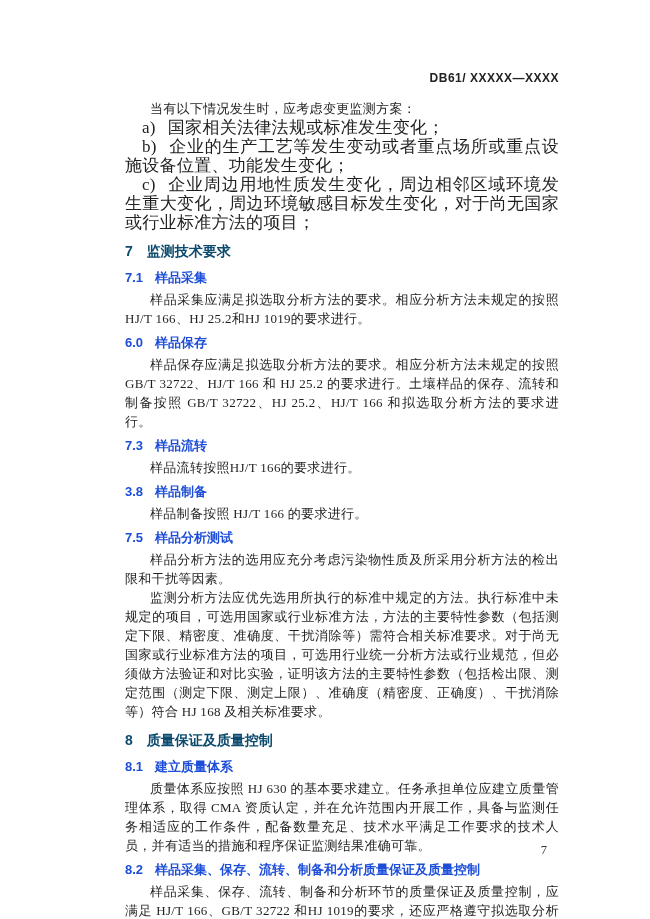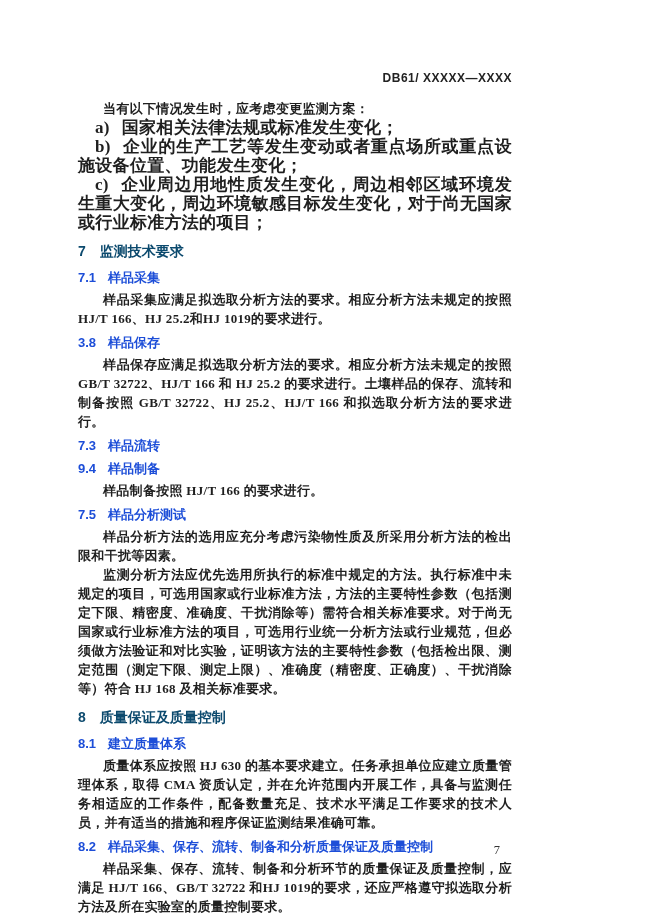--- a/index.html
+++ b/index.html
@@ -10,38 +10,38 @@
   .page {
     position: relative;
     width: 570px;
     height: 919px;
     background: #ffffff;
     box-sizing: border-box;
     padding: 70px 58px 0 78px;
     font-family: "Liberation Serif", "DejaVu Serif", serif;
     color: #1f1f1f;
     overflow: hidden;
+    margin-left: 47px;
   }
   .doc-header {
     text-align: right;
     font-family: "Liberation Sans", "DejaVu Sans", sans-serif;
     font-weight: 700;
     font-size: 12px;
     letter-spacing: 0.5px;
     line-height: 16px;
     color: #222222;
   }
   .doc-body {
     margin-top: 13px;
     text-align: justify;
   }
   .doc-body p, .doc-body h2, .doc-body h3 {
     margin: 0;
     padding: 0;
-    font-weight: bold;
   }
   .blk-para {
     font-size: 13px;
     line-height: 19px;
     text-indent: 25px;
     letter-spacing: 0.3px;
   }
   .blk-list {
     font-size: 17px;
     line-height: 19px;
@@ -88,24 +88,25 @@
   <div class="doc-header">DB61/ XXXXX—XXXX</div>
 
   <div class="doc-body">
       <p class="blk-para">当有以下情况发生时，应考虑变更监测方案：</p>
       <p class="blk-list"><span class="num">a)</span><span>国家相关法律法规或标准发生变化；</span></p>
       <p class="blk-list"><span class="num">b)</span><span>企业的生产工艺等发生变动或者重点场所或重点设施设备位置、功能发生变化；</span></p>
       <p class="blk-list"><span class="num">c)</span><span>企业周边用地性质发生变化，周边相邻区域环境发生重大变化，周边环境敏感目标发生变化，对于尚无国家或行业标准方法的项目；</span></p>
       <h2 class="blk-h1"><span class="num">7</span><span>监测技术要求</span></h2>
       <h3 class="blk-h2"><span class="num">7.1</span><span>样品采集</span></h3>
       <p class="blk-para">样品采集应满足拟选取分析方法的要求。相应分析方法未规定的按照HJ/T 166、HJ 25.2和HJ 1019的要求进行。</p>
-      <h3 class="blk-h2"><span class="num">3.8</span><span>样品保存</span></h3>
+      <h3 class="blk-h2"><span class="num">6.0</span><span>样品保存</span></h3>
       <p class="blk-para">样品保存应满足拟选取分析方法的要求。相应分析方法未规定的按照 GB/T 32722、HJ/T 166 和 HJ 25.2 的要求进行。土壤样品的保存、流转和制备按照 GB/T 32722、HJ 25.2、HJ/T 166 和拟选取分析方法的要求进行。</p>
       <h3 class="blk-h2"><span class="num">7.3</span><span>样品流转</span></h3>
-      <h3 class="blk-h2"><span class="num">9.4</span><span>样品制备</span></h3>
+      <p class="blk-para">样品流转按照HJ/T 166的要求进行。</p>
+      <h3 class="blk-h2"><span class="num">3.8</span><span>样品制备</span></h3>
       <p class="blk-para">样品制备按照 HJ/T 166 的要求进行。</p>
       <h3 class="blk-h2"><span class="num">7.5</span><span>样品分析测试</span></h3>
       <p class="blk-para">样品分析方法的选用应充分考虑污染物性质及所采用分析方法的检出限和干扰等因素。</p>
       <p class="blk-para">监测分析方法应优先选用所执行的标准中规定的方法。执行标准中未规定的项目，可选用国家或行业标准方法，方法的主要特性参数（包括测定下限、精密度、准确度、干扰消除等）需符合相关标准要求。对于尚无国家或行业标准方法的项目，可选用行业统一分析方法或行业规范，但必须做方法验证和对比实验，证明该方法的主要特性参数（包括检出限、测定范围（测定下限、测定上限）、准确度（精密度、正确度）、干扰消除等）符合 HJ 168 及相关标准要求。</p>
       <h2 class="blk-h1"><span class="num">8</span><span>质量保证及质量控制</span></h2>
       <h3 class="blk-h2"><span class="num">8.1</span><span>建立质量体系</span></h3>
       <p class="blk-para">质量体系应按照 HJ 630 的基本要求建立。任务承担单位应建立质量管理体系，取得 CMA 资质认定，并在允许范围内开展工作，具备与监测任务相适应的工作条件，配备数量充足、技术水平满足工作要求的技术人员，并有适当的措施和程序保证监测结果准确可靠。</p>
       <h3 class="blk-h2"><span class="num">8.2</span><span>样品采集、保存、流转、制备和分析质量保证及质量控制</span></h3>
       <p class="blk-para">样品采集、保存、流转、制备和分析环节的质量保证及质量控制，应满足 HJ/T 166、GB/T 32722 和HJ 1019的要求，还应严格遵守拟选取分析方法及所在实验室的质量控制要求。</p>
     </div>

